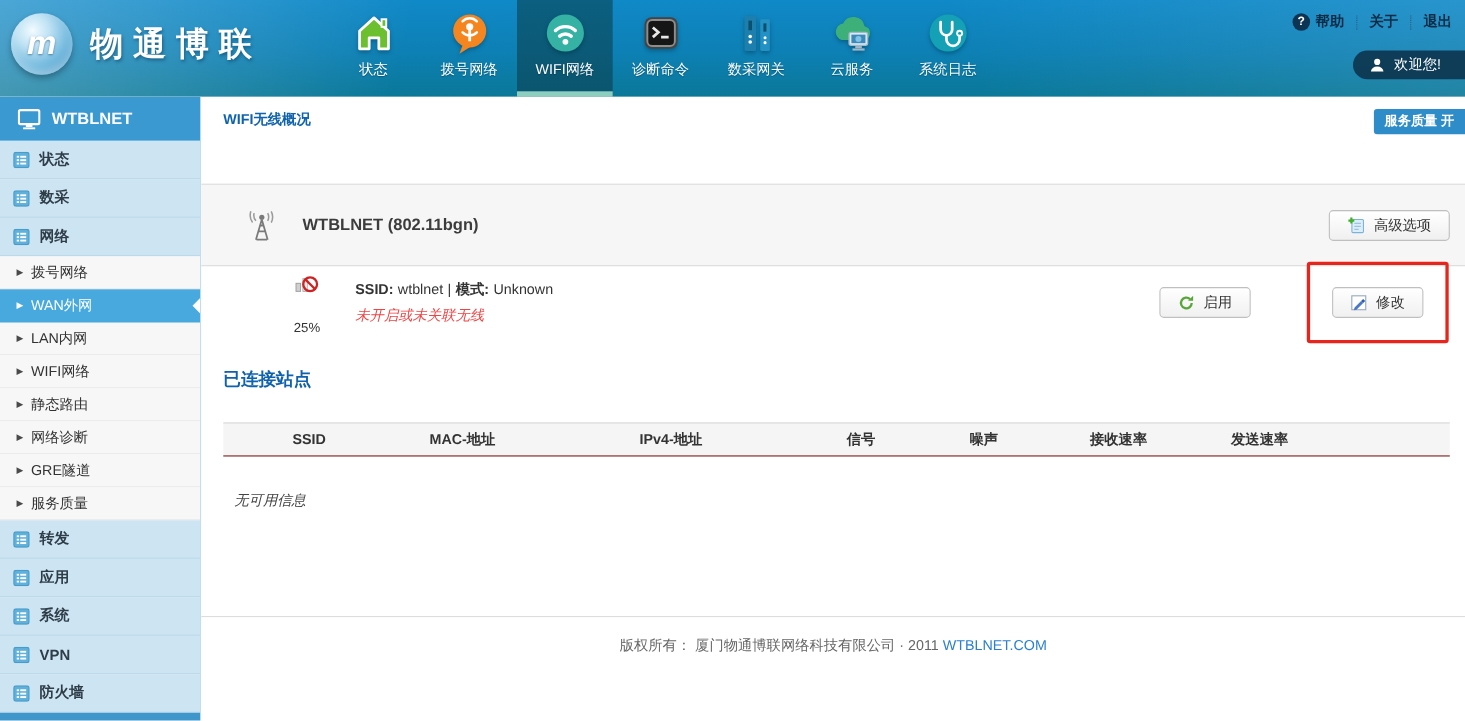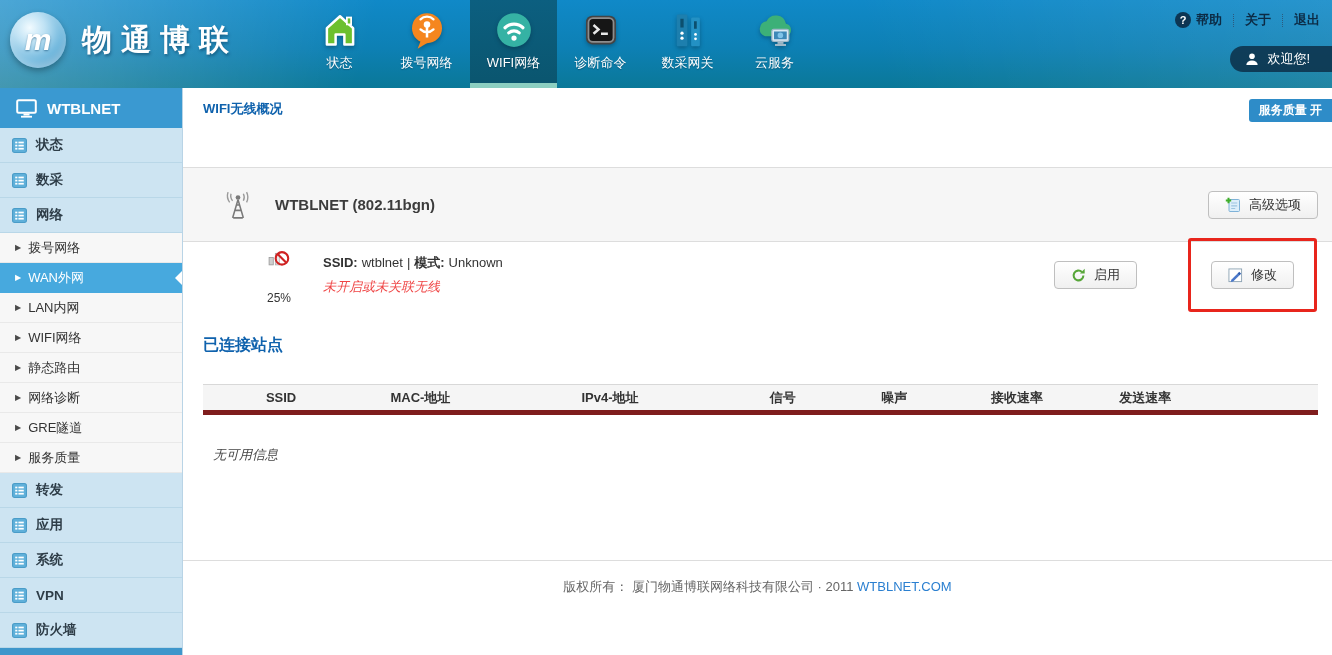--- a/index.html
+++ b/index.html
@@ -123,21 +123,21 @@
   .wifi-info { margin-left: 18px; font-size: 13px; color: #333; }
   .wifi-info .line1 span { margin-right: 4px; }
   .wifi-info .line1 b { margin-right: 4px; }
   .wifi-info .line2 { margin-top: 6px; font-style: italic; color: #ef4444; }
   .row-buttons { margin-left: auto; display: flex; align-items: center; gap: 10px; }
   .highlight-box { border: 3px solid #e8251c; border-radius: 3px; padding: 20px; display: inline-flex; margin-left: 41px; }
 
   .stations-heading { position: absolute; left: 20px; top: 247px; font-size: 16px; font-weight: bold; color: #0f62ad; }
   .stations-header {
     position: absolute; left: 20px; right: 14px; top: 296px; height: 31px;
-    background: #f5f5f5; border-top: 1px solid #d8d8d8; border-bottom: 5px solid #7f1d1d;
+    background: #f5f5f5; border-top: 1px solid #d8d8d8; border-bottom: 1px solid #7f1d1d;
     display: flex; align-items: center; font-weight: bold; font-size: 13px; color: #333;
   }
   .stations-header .col { text-align: center; }
   .empty-text { position: absolute; left: 30px; top: 358px; font-style: italic; font-size: 13px; color: #444; font-family: Liberation Serif, serif; }
 
   .footer-divider { position: absolute; left: 0; right: 0; top: 472px; border-top: 1px solid #ddd; }
   .footer { position: absolute; top: 490px; width: 100%; text-align: center; font-size: 13px; color: #666; }
   .footer a { color: #2a7fd0; text-decoration: none; cursor: pointer; }
 </style>
 </head>
@@ -215,20 +215,32 @@
           <svg viewBox="0 0 32 32">
             <path d="M8 21 a6.2 6.2 0 0 1 1.2-12 a8.3 8.3 0 0 1 15.6 2 a5.2 5.2 0 0 1 0.4 10 Z" fill="#3cb078"></path>
             <rect x="13.5" y="15.5" width="13.5" height="9.5" rx="1.5" fill="#d9e9f3" stroke="#9fb9c8"></rect>
             <rect x="15.2" y="17.2" width="10.2" height="6.2" fill="#3d89b8"></rect>
             <circle cx="20.3" cy="20.3" r="2.2" fill="#7fc3e8"></circle>
             <rect x="18" y="25.5" width="4.8" height="1.6" fill="#9fb9c8"></rect>
             <rect x="16" y="27.2" width="8.8" height="1.6" fill="#9fb9c8"></rect>
           </svg>
         </span>
     <span class="nav-label">云服务</span>
+  </div>
+      <div class="nav-item">
+    <span class="nav-icon">
+          <svg viewBox="0 0 32 32">
+            <circle cx="16" cy="16" r="13.5" fill="#14a0b5"></circle>
+            <path d="M10.5 8 v5.5 a4.2 4.2 0 0 0 8.4 0 V8" stroke="#fff" stroke-width="2" fill="none" stroke-linecap="round"></path>
+            <path d="M14.7 17.8 v2.7 a4.8 4.8 0 0 0 9.6 0 v-1.8" stroke="#fff" stroke-width="2" fill="none" stroke-linecap="round"></path>
+            <circle cx="24.3" cy="16.2" r="2.5" fill="#fff"></circle>
+            <circle cx="24.3" cy="16.2" r="1.1" fill="#14a0b5"></circle>
+          </svg>
+        </span>
+    <span class="nav-label">系统日志</span>
   </div>
     </nav>
 
   <div class="toplinks">
     <span class="help-q">?</span>
     <a>帮助</a>
     <span class="sep"></span>
     <a>关于</a>
     <span class="sep"></span>
     <a>退出</a>

